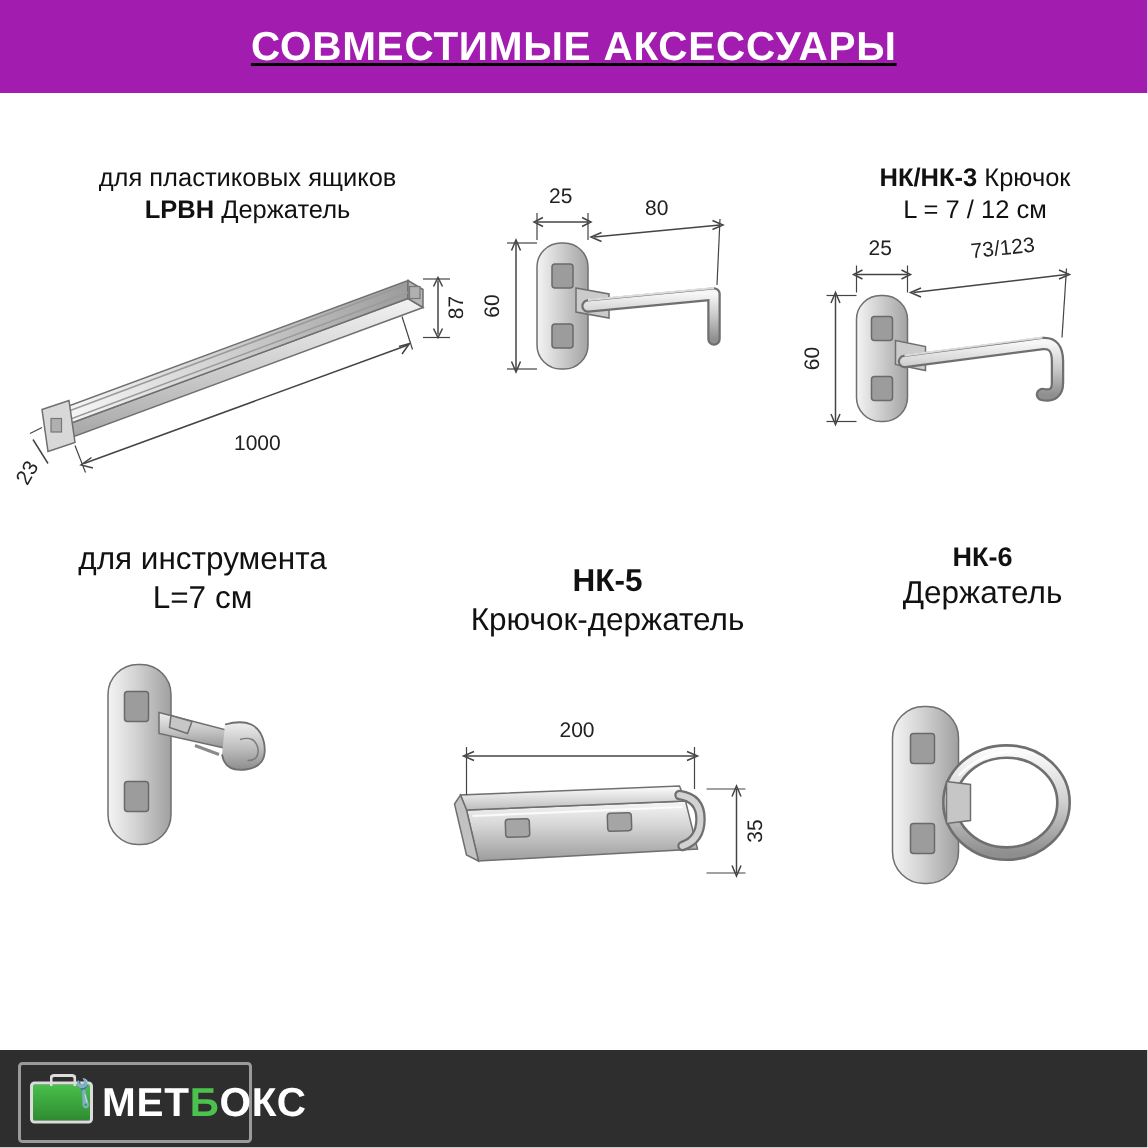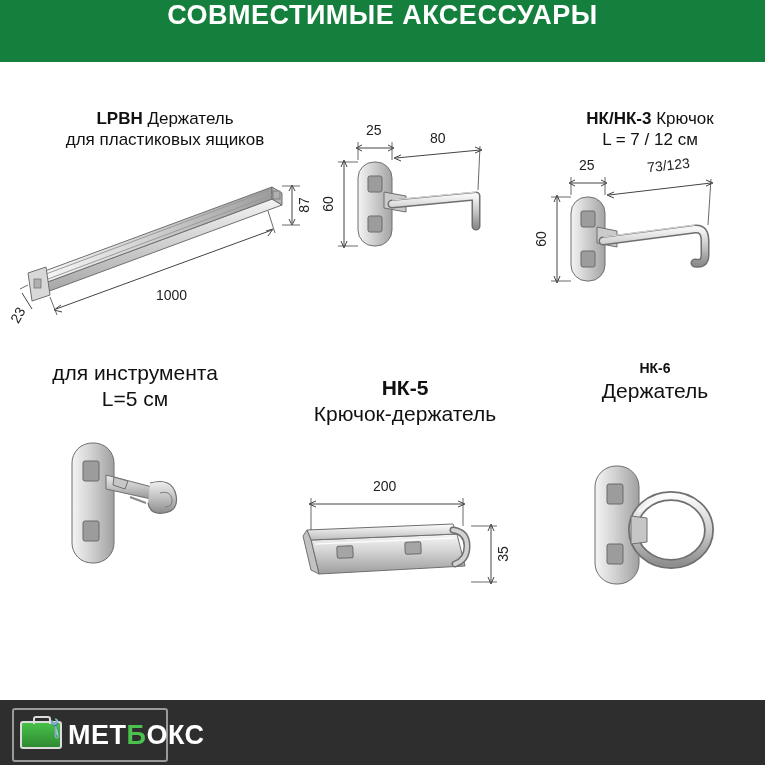--- a/index.html
+++ b/index.html
@@ -8,22 +8,22 @@
     background:#ffffff;
     font-family:"Liberation Sans", sans-serif;
     overflow:hidden;
     position:relative;
   }
   .page{position:relative;width:765px;height:765px;}
 
   
   .header{
     position:absolute;left:0;top:0;width:765px;height:62px;
-    background:#15803d;
-    display:flex;justify-content:center;
+    background:#a21caf;
+    display:flex;align-items:center;justify-content:center;text-decoration:underline;
   }
   .header-title{
     color:#ffffff;
     font-size:27px;
     font-weight:bold;
     letter-spacing:.5px;
     text-transform:uppercase;
     text-align:center;
   }
 
@@ -92,24 +92,24 @@
 <body>
 
 <div class="page">
 
   <div class="header">
     <div class="header-title">СОВМЕСТИМЫЕ АКСЕССУАРЫ</div>
   </div>
 
   <div class="item" style="left:20px;top:108px;width:290px;">
     <div class="item-caption">
+      <span class="cap-line">для пластиковых ящиков</span>
       <span class="cap-line">
         <span class="cap-code">LPBH</span><span> Держатель</span>
       </span>
-      <span class="cap-line">для пластиковых ящиков</span>
     </div>
 
     <div class="draw" style="margin-top:18px;height:150px;">
       <svg width="290" height="150" viewBox="0 0 290 150">
         <defs>
           <linearGradient id="gMetal1" x1="0" y1="0" x2="0" y2="1">
             <stop offset="0%" stop-color="#f2f2f2"></stop>
             <stop offset="45%" stop-color="#d2d2d2"></stop>
             <stop offset="100%" stop-color="#a5a5a5"></stop>
           </linearGradient>
@@ -258,21 +258,21 @@
 
       <div class="dimtext" style="left:34px;top:-12px;">25</div>
       <div class="dimtext" style="left:102px;top:-12px;transform:rotate(-6deg);">73/123</div>
       <div class="dimtext" style="left:-12px;top:62px;transform:rotate(-90deg);">60</div>
     </div>
   </div>
 
   <div class="item" style="left:10px;top:360px;width:250px;">
     <div class="item-caption">
       <span class="cap-line" style="font-size:21px;">для инструмента</span>
-      <span class="cap-line" style="font-size:21px;">L=5 см</span>
+      <span class="cap-line" style="font-size:21px;">L=7 см</span>
     </div>
 
     <div class="draw" style="margin-top:18px;height:160px;">
       <svg width="250" height="160" viewBox="0 0 250 160">
         <defs>
           <linearGradient id="gPlate4" x1="0" y1="0" x2="1" y2="0">
             <stop offset="0%" stop-color="#f4f4f4"></stop>
             <stop offset="45%" stop-color="#d2d2d2"></stop>
             <stop offset="100%" stop-color="#a0a0a0"></stop>
           </linearGradient>
@@ -345,21 +345,21 @@
         <line x1="186" y1="92" x2="212" y2="92" stroke="#444" stroke-width="0.8"></line>
       </svg>
 
       <div class="dimtext" style="left:88px;top:-12px;">200</div>
       <div class="dimtext" style="left:210px;top:56px;transform:rotate(-90deg);">35</div>
     </div>
   </div>
 
   <div class="item" style="left:555px;top:360px;width:200px;">
     <div class="item-caption">
-      <span class="cap-line cap-code" style="font-size:14px;">НК-6</span>
+      <span class="cap-line cap-code" style="font-size:18px;">НК-6</span>
       <span class="cap-line" style="font-size:21px;">Держатель</span>
     </div>
 
     <div class="draw" style="margin-top:52px;height:150px;">
       <svg width="200" height="150" viewBox="0 0 200 150">
         <defs>
           <linearGradient id="gPlate6" x1="0" y1="0" x2="1" y2="0">
             <stop offset="0%" stop-color="#f4f4f4"></stop>
             <stop offset="45%" stop-color="#d2d2d2"></stop>
             <stop offset="100%" stop-color="#a0a0a0"></stop>

